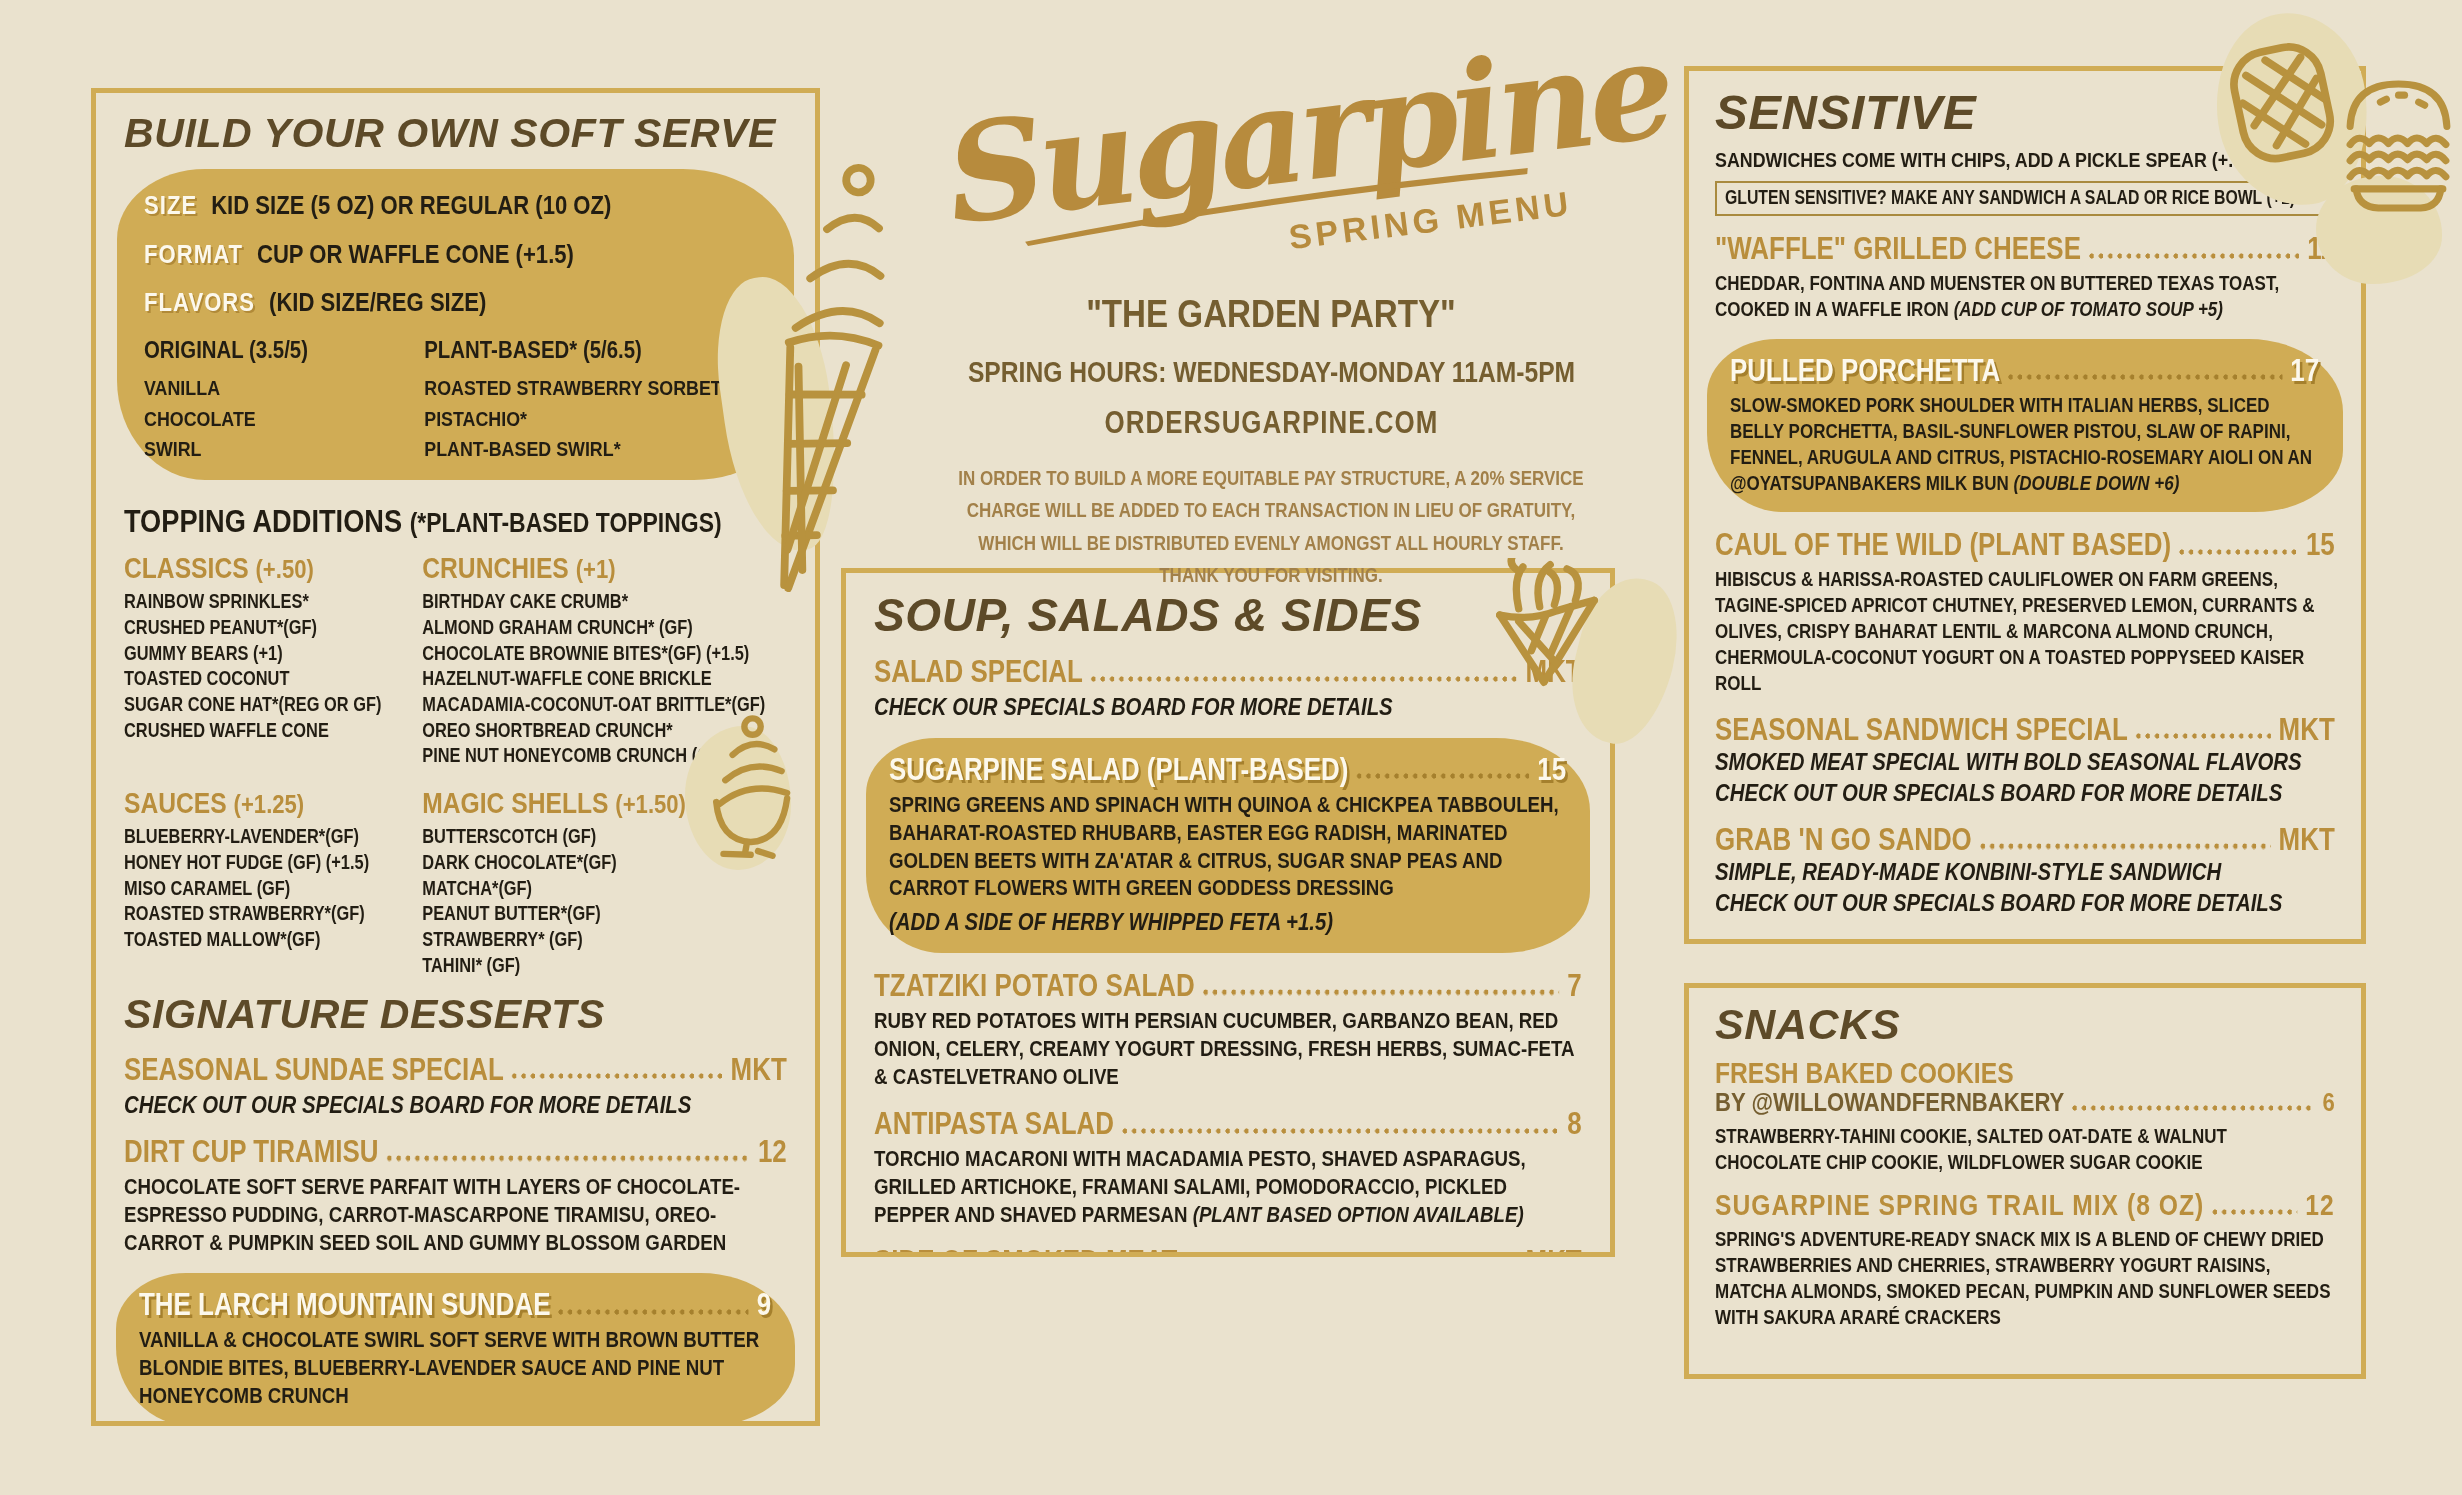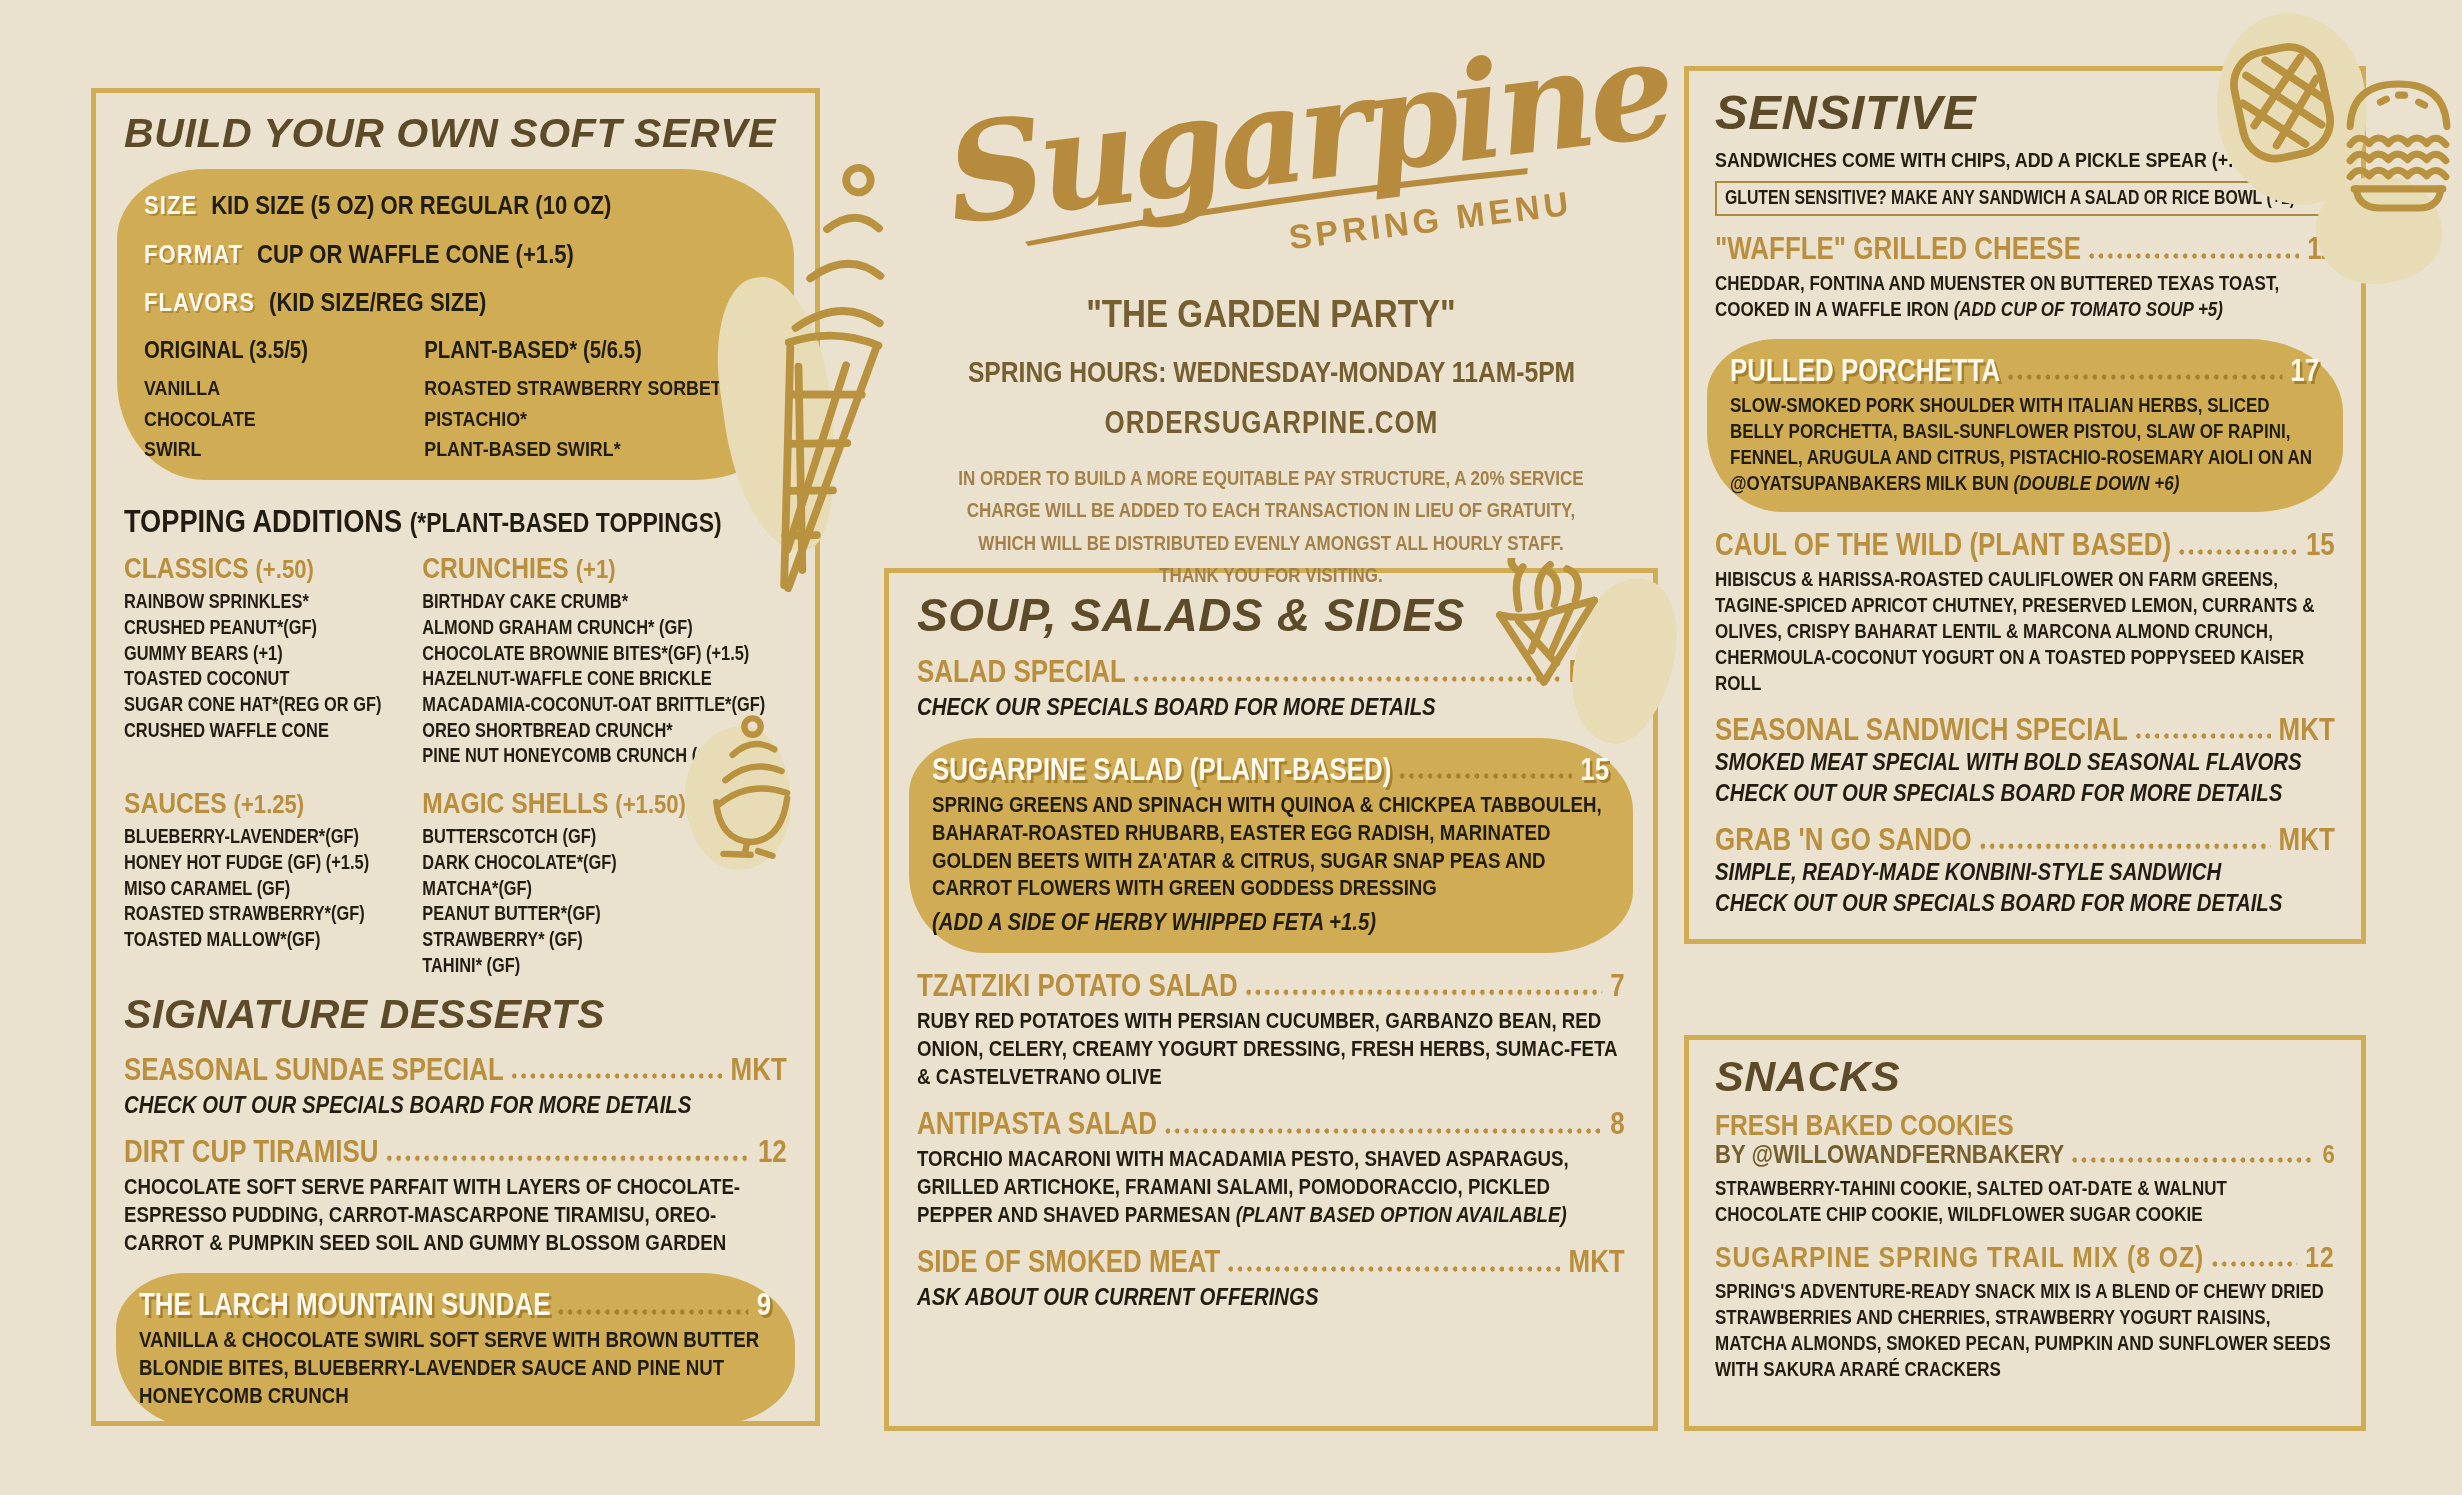--- a/index.html
+++ b/index.html
@@ -6,23 +6,23 @@
     --bg:#EAE2CE; --gold:#D0AC55; --goldD:#B18A38; --goldT:#B98E3C;
     --brown:#5D4A28; --brown2:#755E30; --tan:#A28049; --ink:#221D13;
     --white:#FCF8EC; --shadow:#A5802D; --tanblob:#E7DCB5; --logo:#B78B3D;
   }
   html,body{margin:0;padding:0;background:#cfc8b4;}
   *{box-sizing:border-box;}
   .menu{position:relative;width:2462px;height:1495px;background:var(--bg);
         font-family:"Liberation Sans","DejaVu Sans",sans-serif;color:var(--ink);overflow:hidden;}
   .panel{position:absolute;border:5.3px solid var(--gold);z-index:1;overflow:hidden;}
   .p-left{left:91px;top:88px;width:729px;height:1338px;padding:13px 28px;}
-  .p-soup{left:884px;top:568px;width:774px;height:863px;padding:11.7px 28px;}
+  .p-soup{left:841px;top:568px;width:774px;height:689px;padding:11.7px 28px;}
   .p-sand{left:1684px;top:66px;width:682px;height:878px;padding:10.6px 26px;}
-  .p-snack{left:1684px;top:1035px;width:682px;height:396px;padding:8.2px 26px;}
+  .p-snack{left:1684px;top:983px;width:682px;height:396px;padding:8.2px 26px;}
 
   h1.brush{font-weight:bold;font-style:italic;color:var(--brown);margin:5.9px 0 0;line-height:1.05;letter-spacing:0.6px;}
   .p-left h1.brush{font-size:41px;}
   .p-soup h1.brush{font-size:46px;}
   .p-sand h1.brush{font-size:49px;}
   .p-snack h1.brush{font-size:43px;}
 
   
   .sx{transform:scaleX(.85);transform-origin:left top;width:117.6%;}
   .sxc{transform:scaleX(.85);transform-origin:center top;}

